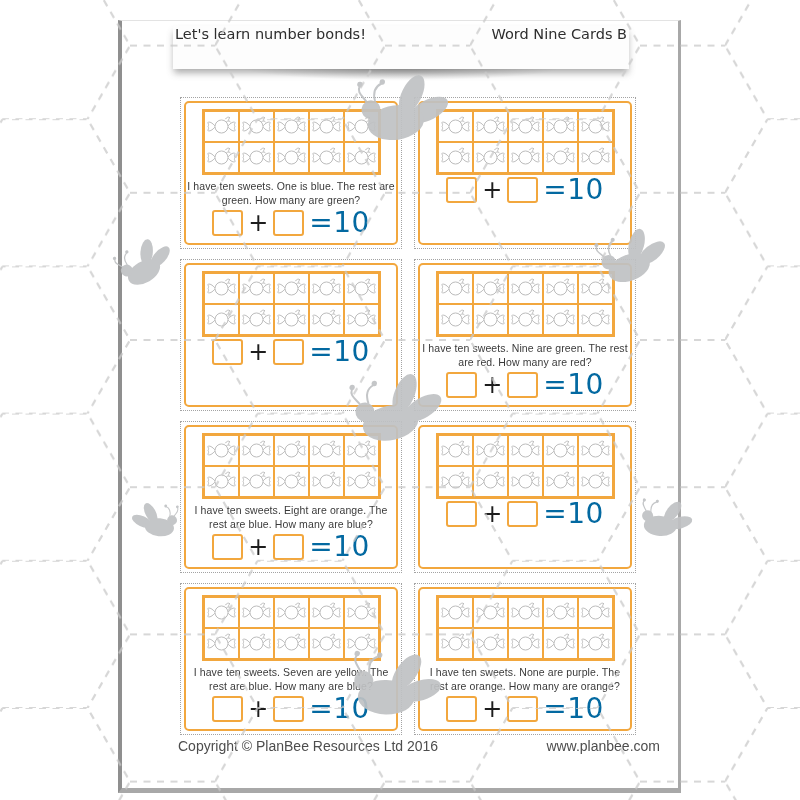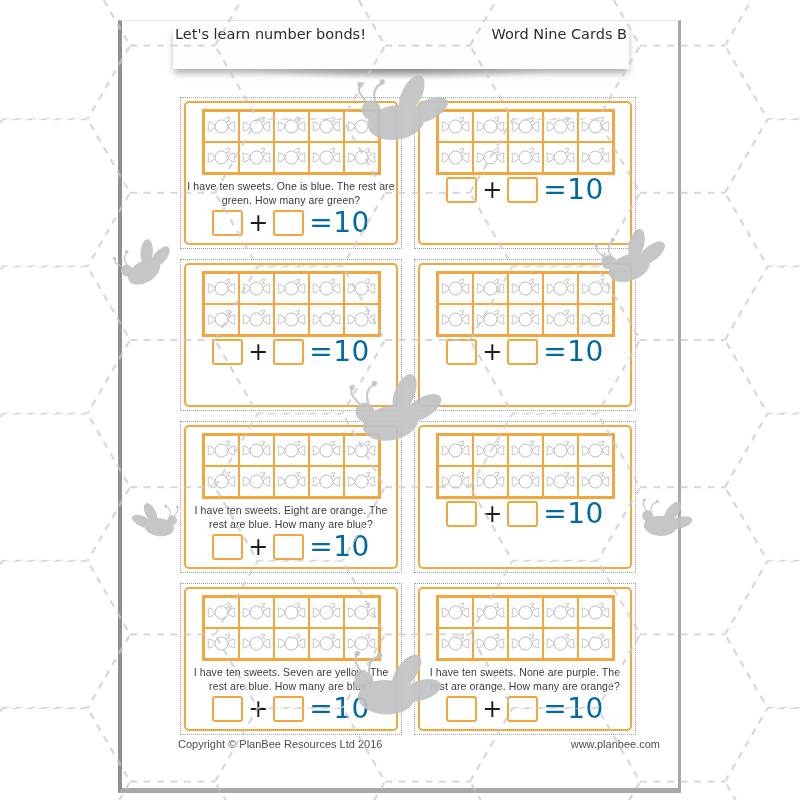--- a/index.html
+++ b/index.html
@@ -70,21 +70,21 @@
     width:31px;height:26px;box-sizing:border-box;display:inline-block;
     border:2.5px solid var(--accent);border-radius:3px;background:#fff;
   }
   .eq-plus{font-family:"DejaVu Sans",sans-serif;font-size:24px;color:#1d1d1d;line-height:1;}
   .eq-result{font-family:"DejaVu Sans",sans-serif;font-size:28px;color:#0369a1;line-height:1;letter-spacing:0.5px;}
 
   
   .footer{
     position:absolute;left:56px;right:18px;top:717px;z-index:3;
     display:flex;justify-content:space-between;
-    font-size:11px;color:#4d4d4d;
+    font-size:14px;color:#4d4d4d;
   }
 
   
   .bee{position:absolute;z-index:6;opacity:0.92;pointer-events:none;}
   .bee svg{display:block;width:100%;height:auto;}
 
   
   .hex-overlay{
     position:absolute;left:0;top:0;z-index:10;pointer-events:none;
   }
@@ -578,20 +578,21 @@
                   <g fill="#ffffff" stroke="#BCBCBC" stroke-width="1.3" stroke-linejoin="round">
                     <path d="M12 15 C8 10 4 8 2 10 C3.5 12 3.5 13 2.5 15 C3.5 17 3.5 18 2 20 C4 22 8 20 12 15 Z"></path>
                     <path d="M28 15 C32 10 36 8 38 10 C36.5 12 36.5 13 37.5 15 C36.5 17 36.5 18 38 20 C36 22 32 20 28 15 Z"></path>
                     <circle cx="20" cy="15" r="8.5"></circle>
                     <path d="M25 5.5 C26.5 3 29 2 31 3.5 C29.5 4.5 29 6 29.5 7.5" fill="none"></path>
                     <path d="M26.5 8.5 C28.5 7.5 30.5 7.8 31.8 9.2" fill="none"></path>
                   </g>
                 </svg>
               </div>
             </div>
+          <div class="story">I have ten sweets. Nine are green. The rest are red. How many are red?</div>
           <div class="equation">
             <span class="eq-box"></span>
             <span class="eq-plus">+</span>
             <span class="eq-box"></span>
             <span class="eq-result">=10</span>
           </div>
         </div>
       </div>
       <div class="card">
         <div class="card-inner">

